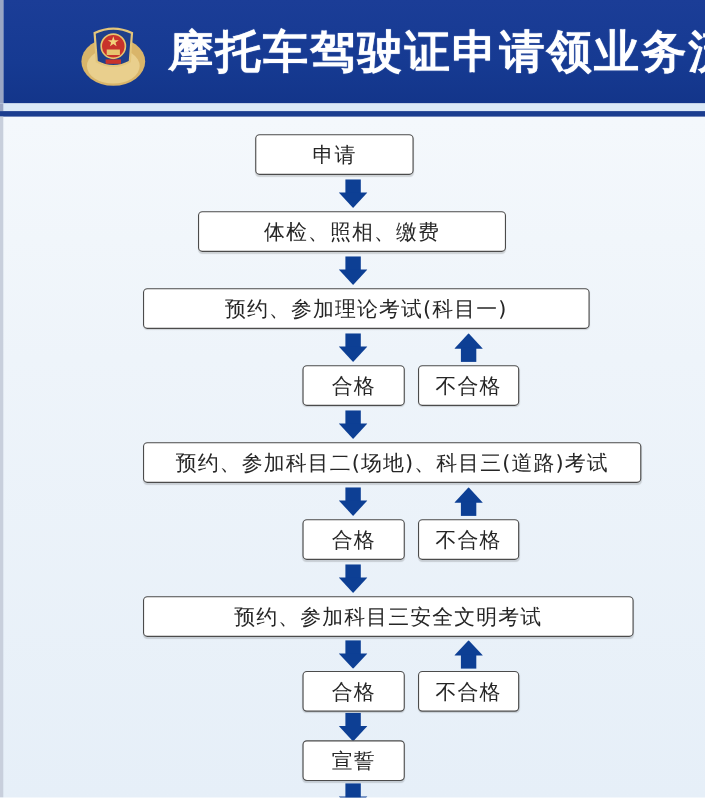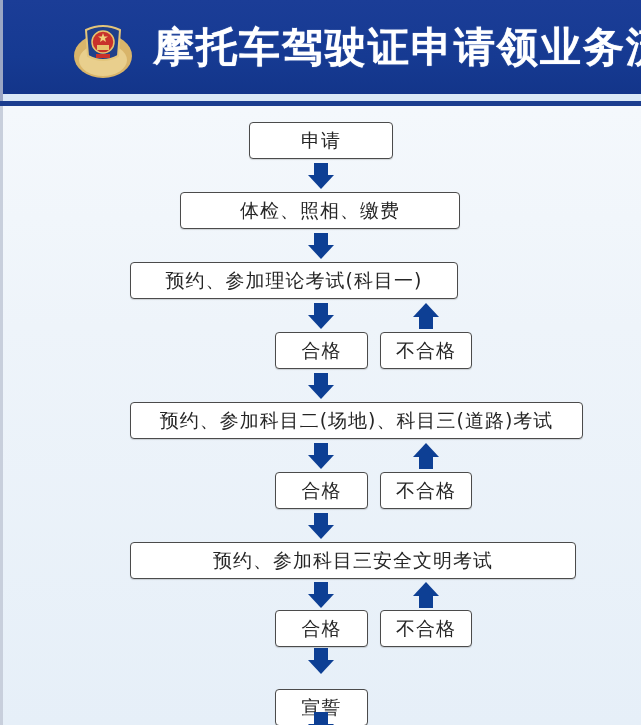--- a/index.html
+++ b/index.html
@@ -47,31 +47,31 @@
   <ellipse cx="31" cy="40" rx="24" ry="16" fill="#e9cf8d"></ellipse>
   <path d="M14 10 Q31 2 48 10 L46 36 Q31 44 16 36 Z" fill="#1f3f8a" stroke="#e3c57a" stroke-width="2"></path>
   <circle cx="31" cy="22" r="11" fill="#c8322b" stroke="#e7c46e" stroke-width="1.5"></circle>
   <rect x="25" y="25" width="12" height="5" fill="#e7c46e"></rect>
   <polygon points="31,13 32.2,16.5 36,16.5 33,18.6 34,22 31,20 28,22 29,18.6 26,16.5 29.8,16.5" fill="#f2d27a"></polygon>
   <rect x="24" y="34" width="14" height="4" fill="#c8322b"></rect>
 </svg>
 
 <div class="title">摩托车驾驶证申请领业务流程</div>
 
-<div class="box" style="left:249px; top:122px; width:144px; height:37px;">申请</div>
+<div class="box" style="left:232px; top:122px; width:144px; height:37px;">申请</div>
 <svg class="arrow" style="left:308px; top:163px;">
     <use href="#down-arrow"></use>
   </svg>
 
 <div class="box" style="left:180px; top:192px; width:280px; height:37px;">体检、照相、缴费</div>
 <svg class="arrow" style="left:308px; top:233px;">
     <use href="#down-arrow"></use>
   </svg>
 
-<div class="box" style="left:130px; top:262px; width:328px; height:37px;">预约、参加理论考试(科目一)</div>
+<div class="box" style="left:130px; top:262px; width:406px; height:37px;">预约、参加理论考试(科目一)</div>
 <svg class="arrow" style="left:308px; top:303px;">
     <use href="#down-arrow"></use>
   </svg>
 <svg class="arrow" style="left:413px; top:303px;">
     <use href="#up-arrow"></use>
   </svg>
 
 <div class="box" style="left:275px; top:332px; width:93px; height:37px;">合格</div>
 <div class="box" style="left:380px; top:332px; width:92px; height:37px;">不合格</div>
 <svg class="arrow" style="left:308px; top:373px;">
@@ -99,16 +99,16 @@
 <svg class="arrow" style="left:413px; top:582px;">
     <use href="#up-arrow"></use>
   </svg>
 
 <div class="box" style="left:275px; top:610px; width:93px; height:37px;">合格</div>
 <div class="box" style="left:380px; top:610px; width:92px; height:37px;">不合格</div>
 <svg class="arrow" style="left:308px; top:648px;">
     <use href="#down-arrow"></use>
   </svg>
 
-<div class="box" style="left:275px; top:673px; width:93px; height:37px;margin-top:16px;">宣誓</div>
+<div class="box" style="left:275px; top:673px; width:93px; height:37px;">宣誓</div>
 <svg class="arrow" style="left:308px; top:712px;">
     <use href="#down-arrow"></use>
   </svg>
 
 </body></html>

